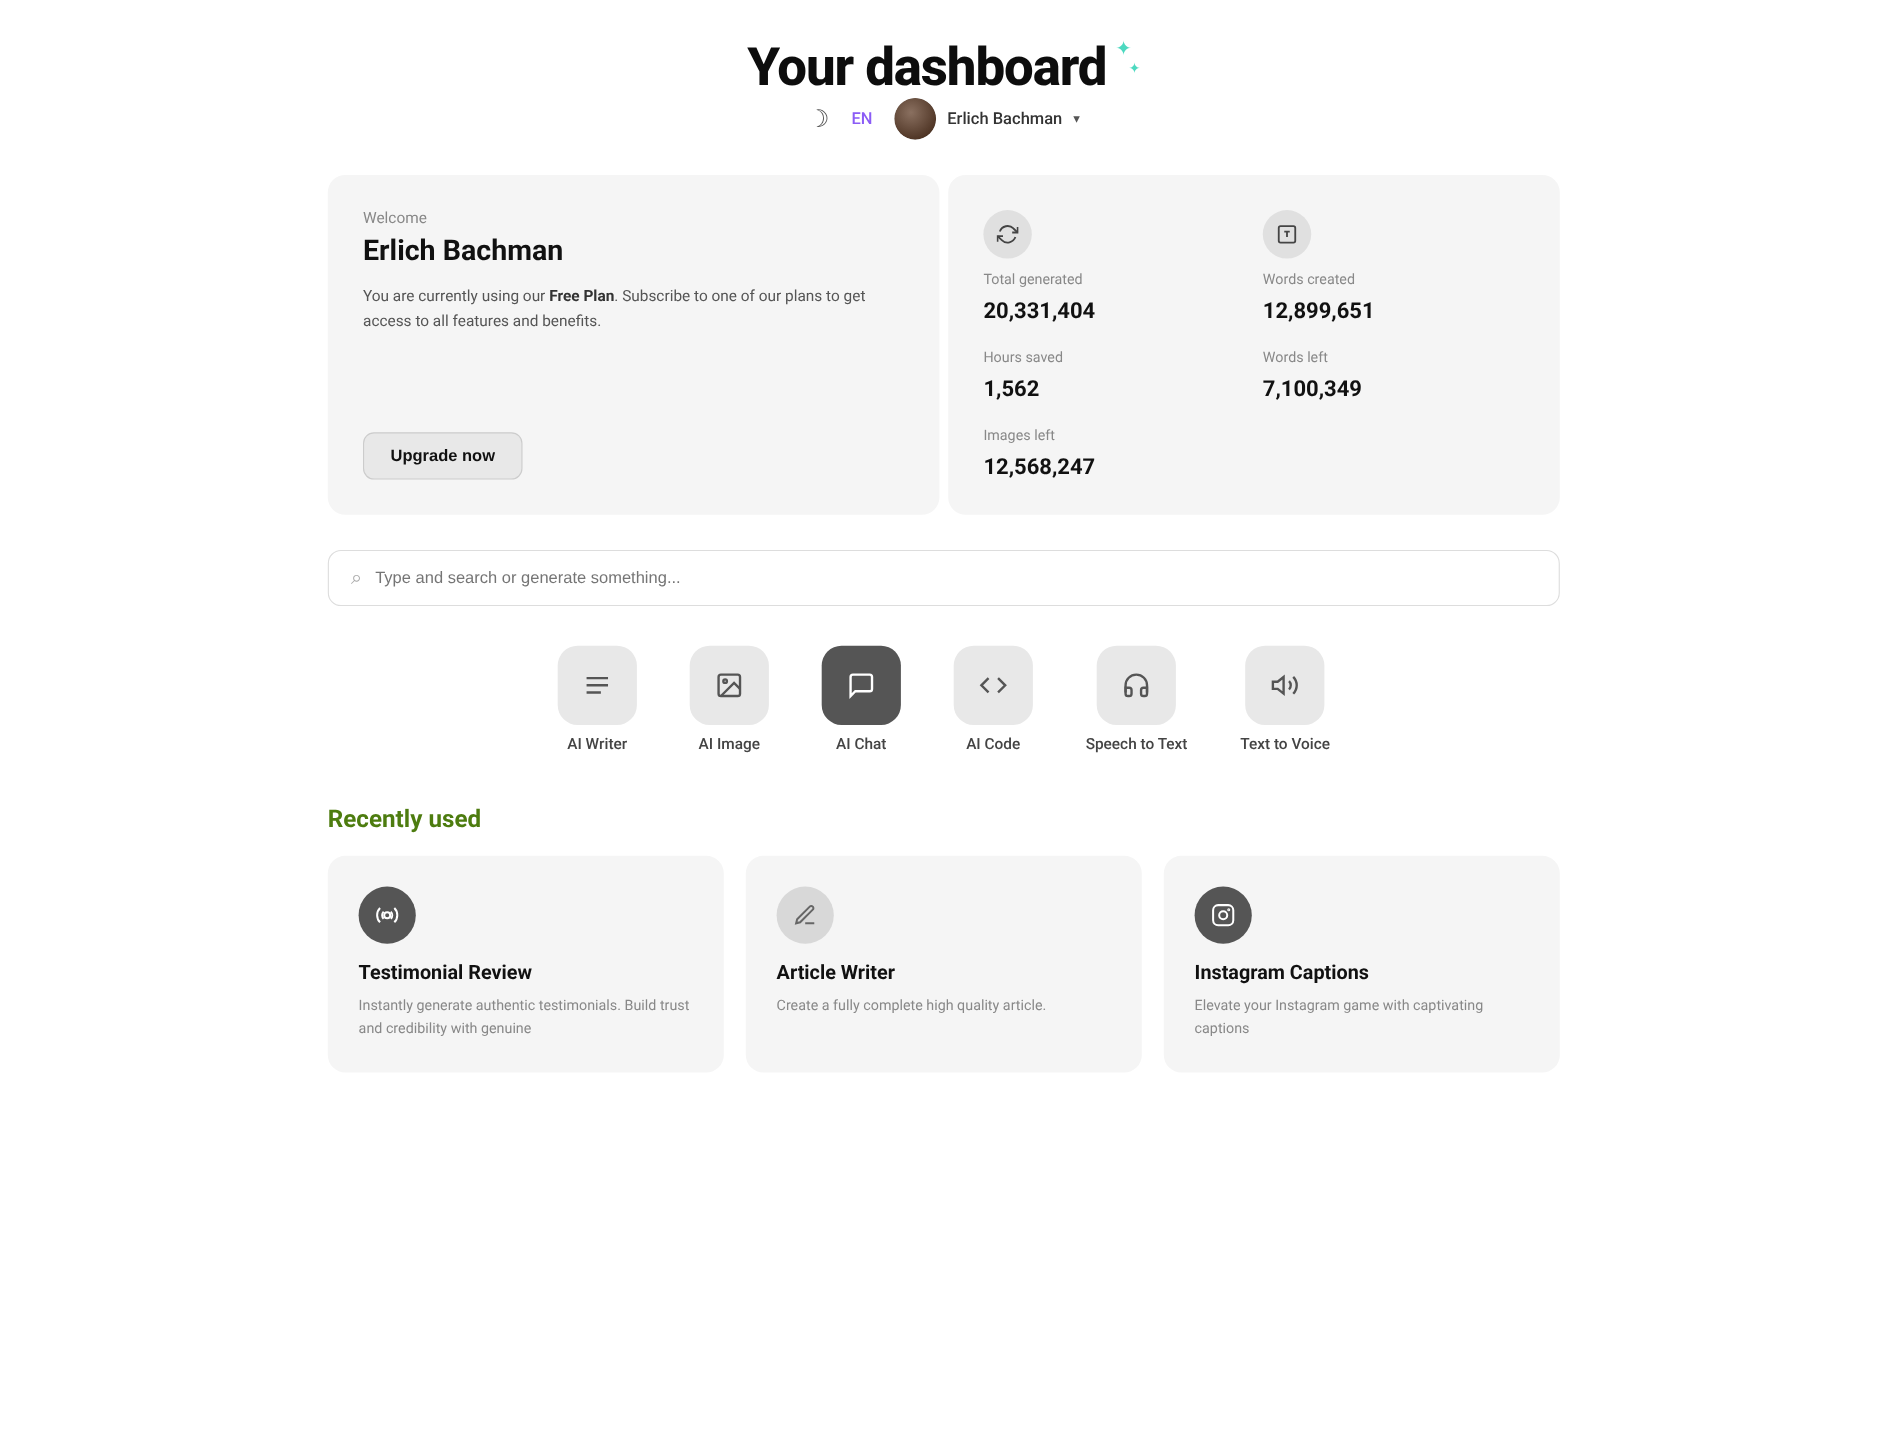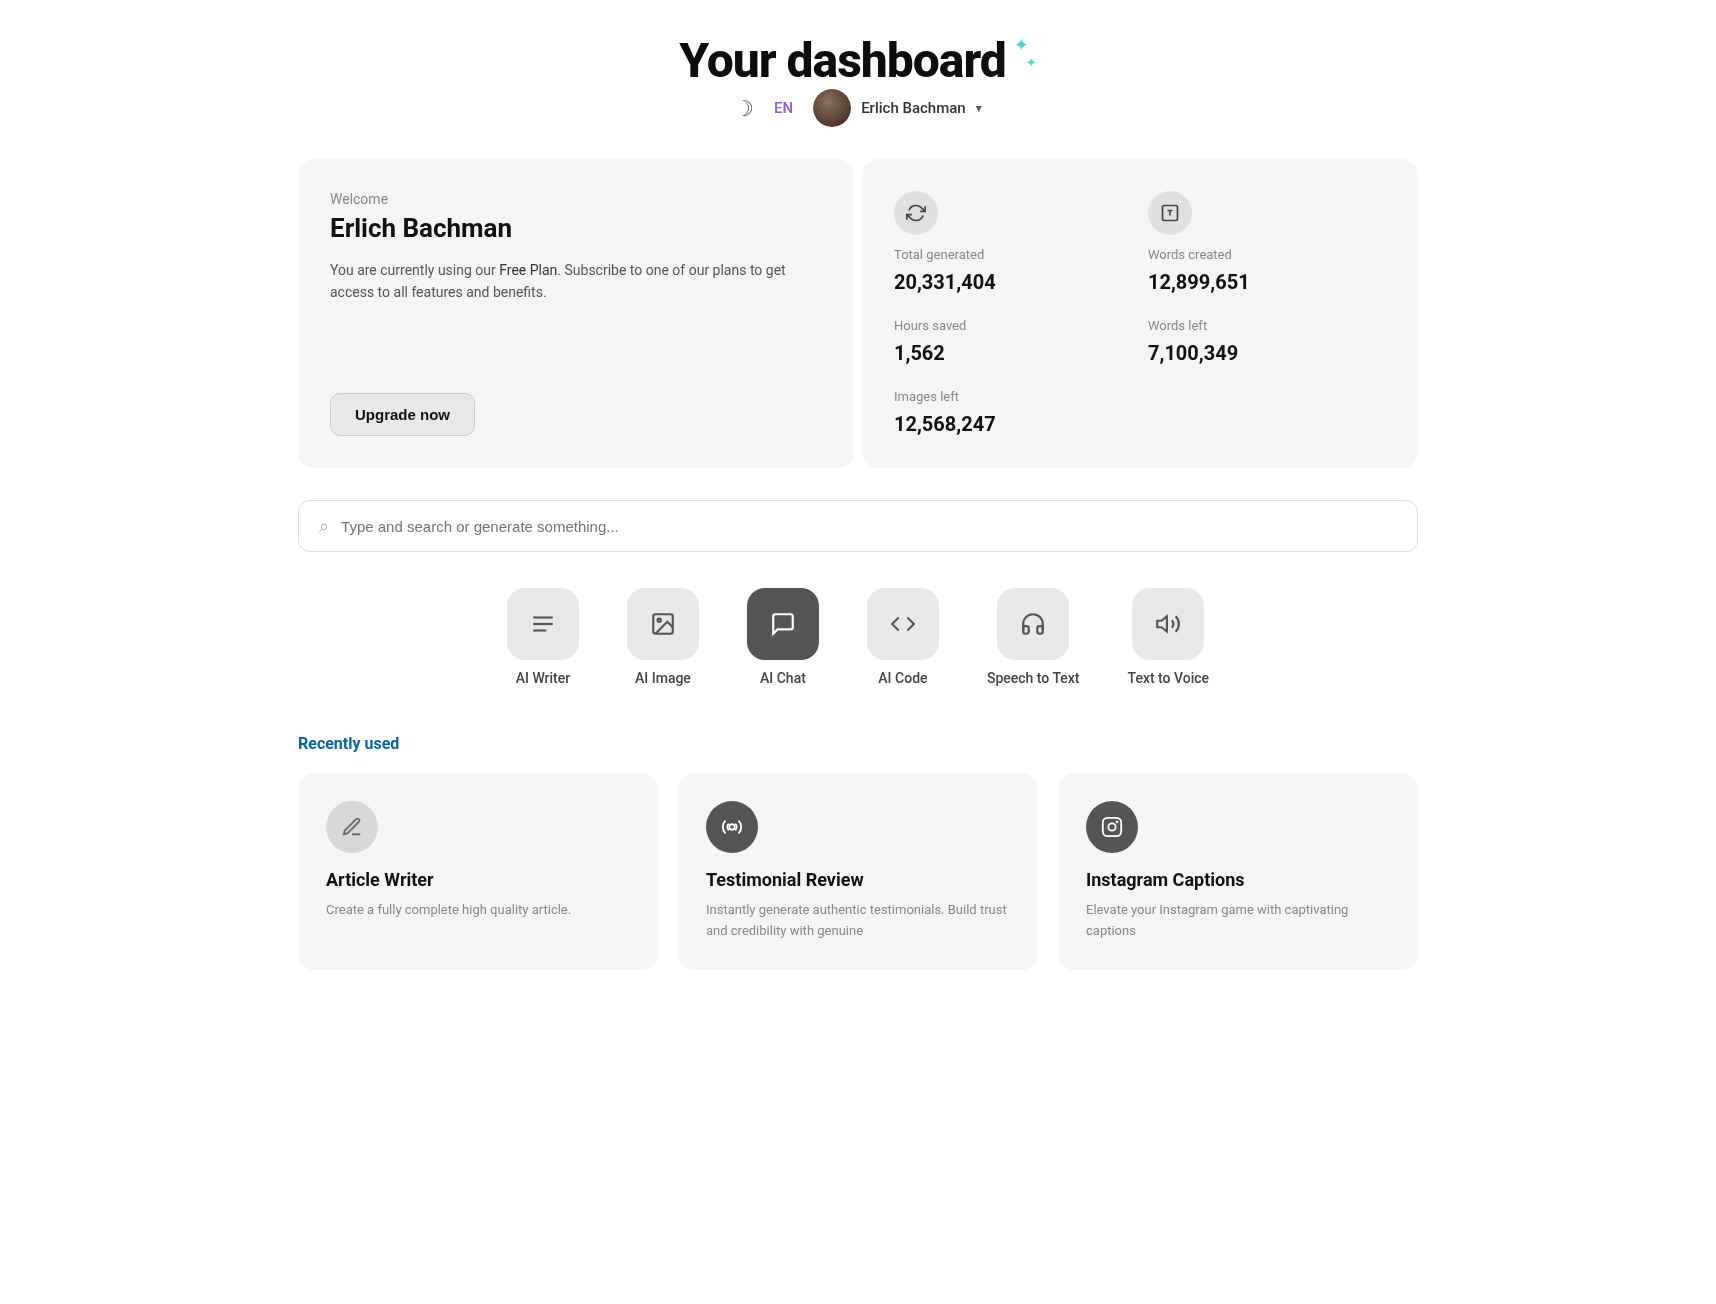--- a/index.html
+++ b/index.html
@@ -138,21 +138,21 @@
     }
 
     .welcome-desc {
       font-size: 14px;
       color: #555;
       line-height: 1.6;
       margin-bottom: 28px;
     }
 
     .welcome-desc strong {
-      font-weight: 400;
+      font-weight: 700;
       color: #333;
     }
 
     .upgrade-btn {
       display: inline-block;
       padding: 12px 24px;
       background: #e8e8e8;
       border: 1px solid #ccc;
       border-radius: 10px;
       font-size: 15px;
@@ -273,23 +273,23 @@
       font-weight: 500;
       text-align: center;
     }
 
     
     .recently-used {
       margin-bottom: 32px;
     }
 
     .section-title {
-      font-size: 16px;
+      font-size: 22px;
       font-weight: 700;
-      color: #0369a1;
+      color: #4d7c0f;
       margin-bottom: 20px;
     }
 
     .recently-grid {
       display: grid;
       grid-template-columns: repeat(3, 1fr);
       gap: 20px;
     }
 
     .recent-card {
@@ -475,39 +475,39 @@
           </svg>
     </div>
     <span class="tool-label">Text to Voice</span>
   </div>
     </div>
 
   <div class="recently-used">
     <h2 class="section-title">Recently used</h2>
     <div class="recently-grid" id="recently-container">
     <div class="recent-card">
-    <div class="recent-icon recent-icon-light">
-      <svg width="22" height="22" viewBox="0 0 24 24" fill="none" stroke="currentColor" stroke-width="2">
-              <path d="M12 20h9"></path>
-              <path d="M16.5 3.5a2.121 2.121 0 013 3L7 19l-4 1 1-4L16.5 3.5z"></path>
-            </svg>
-    </div>
-    <div class="recent-card-title">Article Writer</div>
-    <div class="recent-card-desc">Create a fully complete high quality article.</div>
-  </div>
-        <div class="recent-card">
     <div class="recent-icon recent-icon-dark">
       <svg width="22" height="22" viewBox="0 0 24 24" fill="none" stroke="currentColor" stroke-width="2">
               <circle cx="12" cy="12" r="3"></circle>
               <path d="M19.07 4.93a10 10 0 010 14.14M4.93 4.93a10 10 0 000 14.14"></path>
               <path d="M15.54 8.46a5 5 0 010 7.07M8.46 8.46a5 5 0 000 7.07"></path>
             </svg>
     </div>
     <div class="recent-card-title">Testimonial Review</div>
     <div class="recent-card-desc">Instantly generate authentic testimonials. Build trust and credibility with genuine</div>
+  </div>
+        <div class="recent-card">
+    <div class="recent-icon recent-icon-light">
+      <svg width="22" height="22" viewBox="0 0 24 24" fill="none" stroke="currentColor" stroke-width="2">
+              <path d="M12 20h9"></path>
+              <path d="M16.5 3.5a2.121 2.121 0 013 3L7 19l-4 1 1-4L16.5 3.5z"></path>
+            </svg>
+    </div>
+    <div class="recent-card-title">Article Writer</div>
+    <div class="recent-card-desc">Create a fully complete high quality article.</div>
   </div>
         <div class="recent-card">
     <div class="recent-icon recent-icon-dark">
       <svg width="22" height="22" viewBox="0 0 24 24" fill="none" stroke="currentColor" stroke-width="2">
               <rect x="2" y="2" width="20" height="20" rx="5"></rect>
               <circle cx="12" cy="12" r="4"></circle>
               <circle cx="17.5" cy="6.5" r="0.5" fill="currentColor"></circle>
             </svg>
     </div>
     <div class="recent-card-title">Instagram Captions</div>

